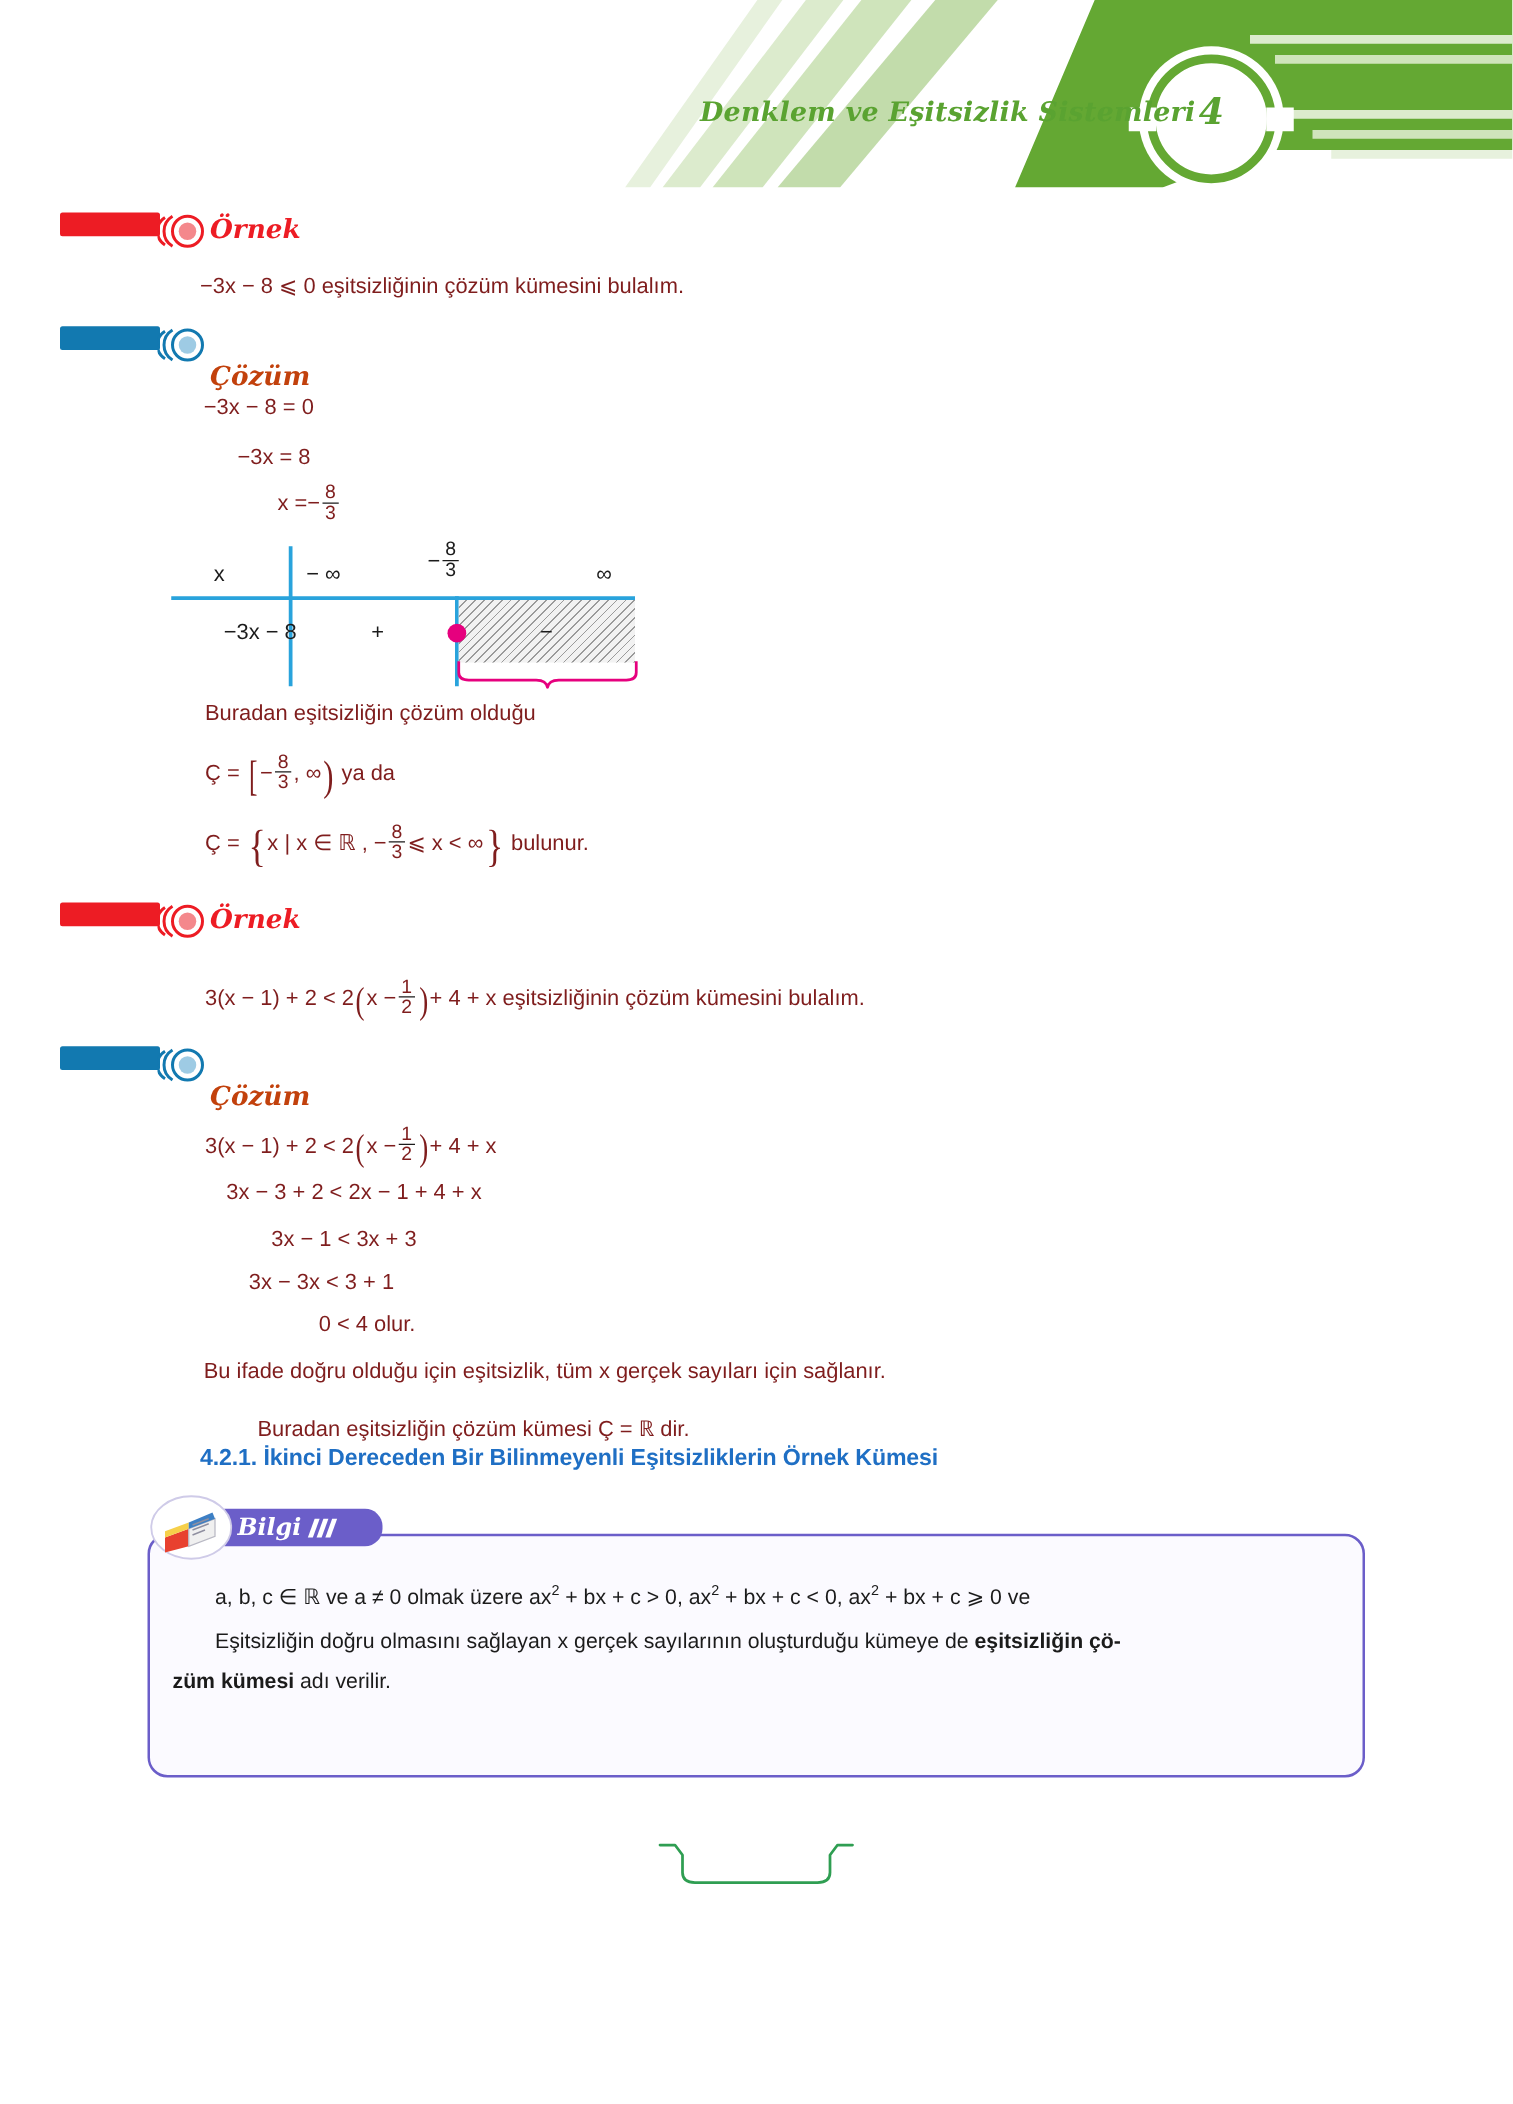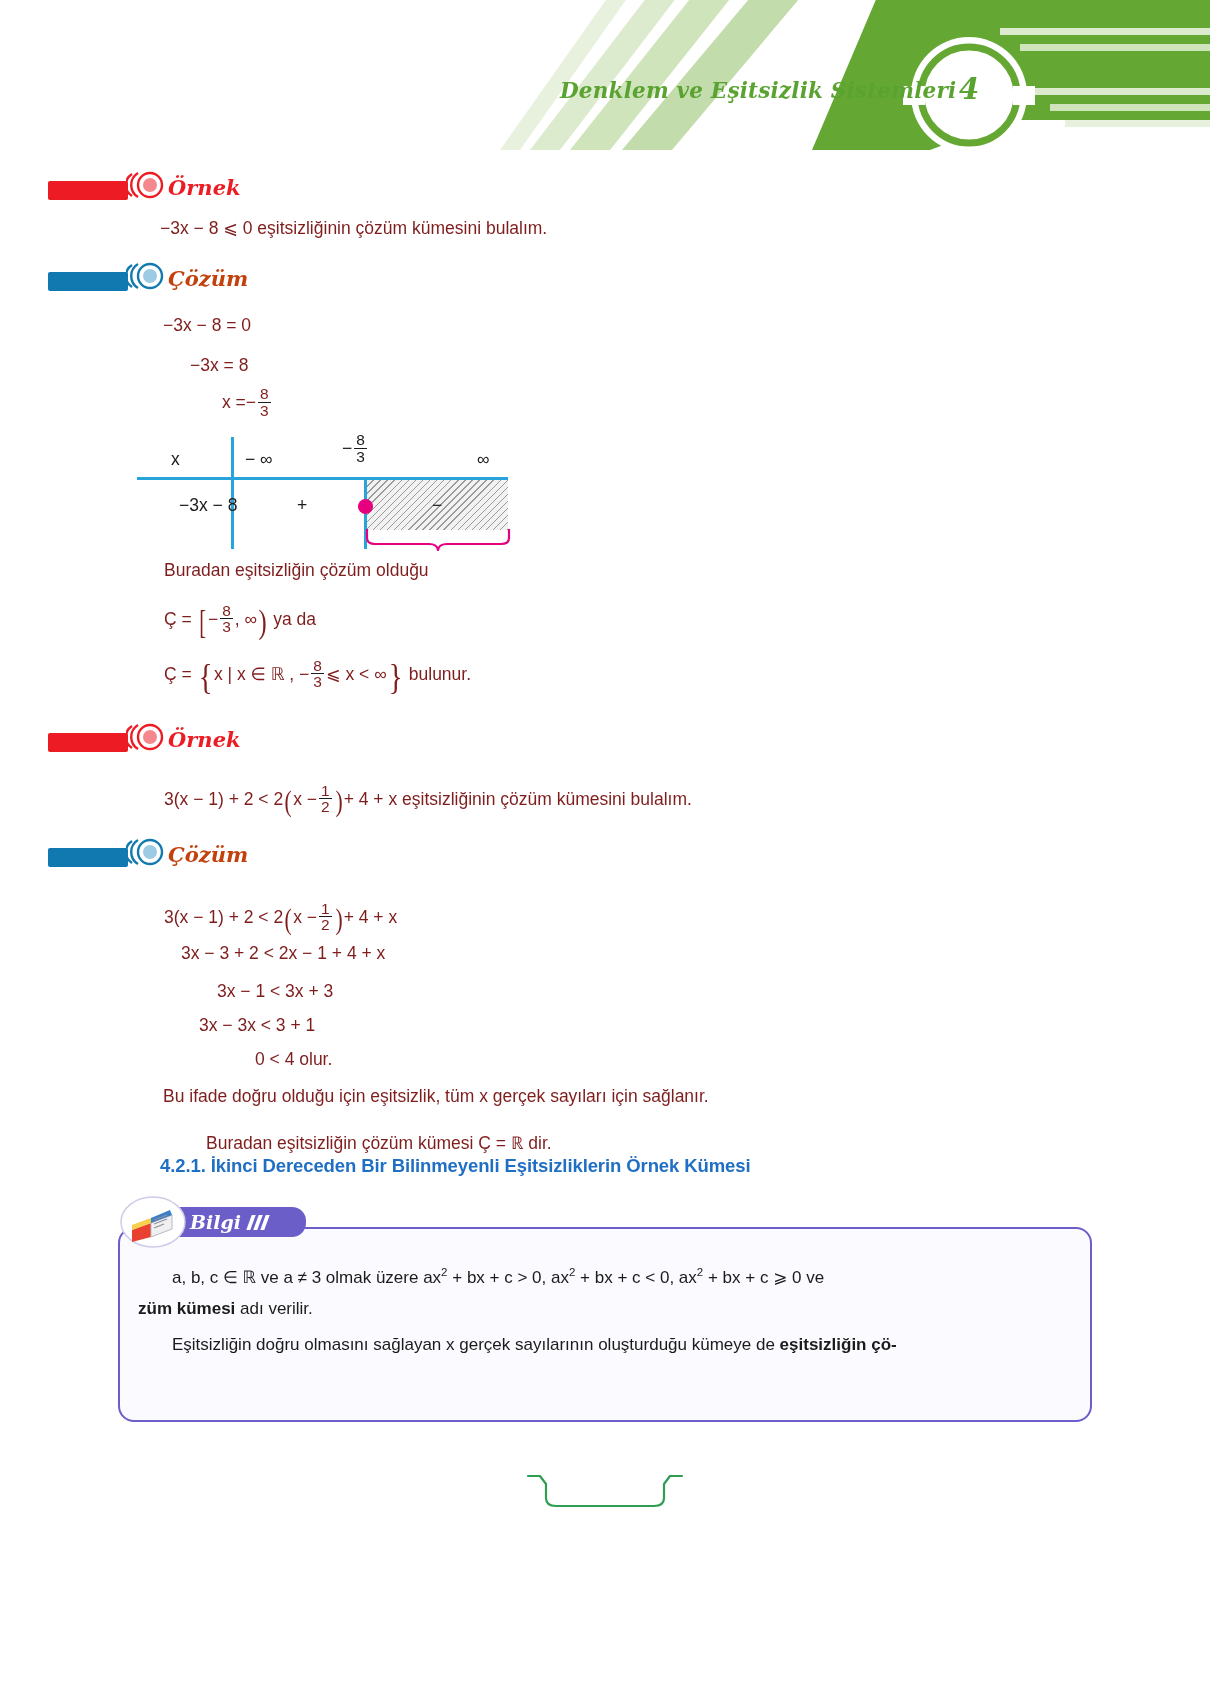--- a/index.html
+++ b/index.html
@@ -20,21 +20,21 @@
     font-family:"DejaVu Serif", serif; font-style:italic; font-weight:bold;
     font-size:21.5px; color:#5aa331; letter-spacing:.2px; white-space:nowrap;
   }
   .chap-num {
     position:absolute; left:941px; top:72px; width:56px; text-align:center;
     font-family:"DejaVu Serif", serif; font-style:italic; font-weight:bold;
     font-size:29px; color:#5aa331;
   }
 
   
-  .tag { position:absolute; height:30px; display:flex; align-items:flex-end; }
+  .tag { position:absolute; height:30px; display:flex; align-items:flex-start; }
   .tag .bar { width:80px; height:19px; border-radius:2px; }
   .tag .bar.red  { background:#ed1c24; }
   .tag .bar.blue { background:#1279b0; }
   .tag .rings { position:relative; width:40px; height:30px; margin-left:-2px; }
   .tag .rings svg { position:absolute; left:0; top:0; }
   .tag .label {
     font-family:"DejaVu Serif", serif; font-style:italic; font-weight:bold;
     font-size:21px; margin-left:2px; white-space:nowrap;
   }
   .tag .label.red  { color:#ed1c24; }
@@ -292,27 +292,27 @@
     <path d="M12 34 L31 27 L31 22 L12 29 Z" fill="#f6d04a"></path>
     <path d="M31 22 L50 14 L52 19 L31 27 Z" fill="#3d7fc4"></path>
     <path d="M34 24 L47 19" stroke="#8f8fa0" stroke-width="1.2"></path>
     <path d="M34 28 L47 23" stroke="#8f8fa0" stroke-width="1.2"></path>
     <path d="M34 32 L44 28" stroke="#8f8fa0" stroke-width="1.2"></path>
   </svg>
 </div>
 
 <div class="bilgi-body">
   <div style="text-indent:34px;">
-    <span>a, b, c ∈ ℝ   ve   a ≠ 3   olmak  üzere   ax</span><span class="sup">2</span><span> + bx + c &gt; 0,   ax</span><span class="sup">2</span><span> + bx + c &lt; 0,   ax</span><span class="sup">2</span><span> + bx + c ⩾ 0   ve</span>
+    <span>a, b, c ∈ ℝ   ve   a ≠ 0   olmak  üzere   ax</span><span class="sup">2</span><span> + bx + c &gt; 0,   ax</span><span class="sup">2</span><span> + bx + c &lt; 0,   ax</span><span class="sup">2</span><span> + bx + c ⩾ 0   ve</span>
+  </div>
+  <div style="text-indent:34px; margin-top:4px;">
+    <span>Eşitsizliğin doğru olmasını sağlayan x gerçek sayılarının oluşturduğu kümeye de </span><b>eşitsizliğin çö-</b>
   </div>
   <div>
     <b>züm kümesi</b><span> adı verilir.</span>
-  </div>
-  <div style="text-indent:34px; margin-top:4px;">
-    <span>Eşitsizliğin doğru olmasını sağlayan x gerçek sayılarının oluşturduğu kümeye de </span><b>eşitsizliğin çö-</b>
   </div>
 </div>
 
 <div class="footer">
   <svg width="1210" height="50" viewBox="0 0 1210 50" xmlns="http://www.w3.org/2000/svg" aria-hidden="true">
     <path d="M528 6 L540 6 L546 14 L546 28 Q546 36 556 36 L654 36 Q664 36 664 28 L664 14 L670 6 L682 6" fill="none" stroke="#2f9e52" stroke-width="2.2" stroke-linecap="round" stroke-linejoin="round"></path>
   </svg>
   
 </div>
 

